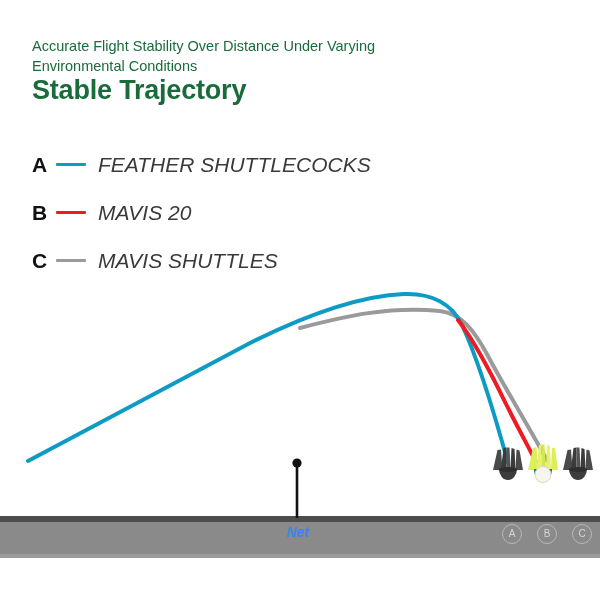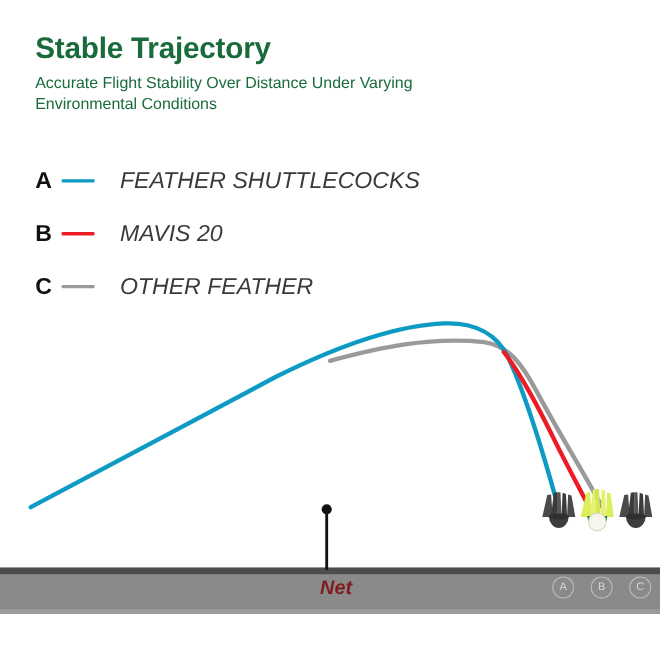--- a/index.html
+++ b/index.html
@@ -70,21 +70,21 @@
   .legend-dash {
     position: absolute;
     left: 24px;
     top: 11px;
     width: 30px;
     height: 3px;
     border-radius: 1px;
   }
   .legend-label {
     position: absolute;
-    left: 77px;
+    left: 66px;
     top: -2px;
     font-size: 21px;
     font-style: italic;
     color: #3a3a3a;
     line-height: 30px;
     white-space: nowrap;
   }
 
   
   #plot {
@@ -94,25 +94,25 @@
     width: 600px;
     height: 600px;
   }
 
   
   #net-label {
     position: absolute;
     left: 276px;
     top: 524px;
     width: 44px;
-    text-align: right;
-    font-size: 18px;
+    text-align: center;
+    font-size: 14px;
     font-style: italic;
     font-weight: bold;
-    color: #7f1d1d;
+    color: #3b82f6;
   }
 
   
   .badge {
     position: absolute;
     width: 18px;
     height: 18px;
     border-radius: 50%;
     border: 1.4px solid #b8b8b8;
     color: #d5d5d5;
@@ -124,42 +124,42 @@
   #badge-a { left: 502px; top: 524px; }
   #badge-b { left: 537px; top: 524px; }
   #badge-c { left: 572px; top: 524px; }
 </style>
 </head>
 <body>
 
 <div id="stage">
 
   <div id="header">
+    <div id="chart-subtitle">Accurate Flight Stability Over Distance Under Varying Environmental Conditions</div>
     <div id="chart-title">Stable Trajectory</div>
-    <div id="chart-subtitle">Accurate Flight Stability Over Distance Under Varying Environmental Conditions</div>
   </div>
 
   <div id="legend">
 
     <div class="legend-row">
       <span class="legend-key">A</span>
       <span class="legend-dash" style="background:#0d9bc4;"></span>
       <span class="legend-label">FEATHER SHUTTLECOCKS</span>
     </div>
 
     <div class="legend-row">
       <span class="legend-key">B</span>
       <span class="legend-dash" style="background:#ee1b24;"></span>
       <span class="legend-label">MAVIS 20</span>
     </div>
 
     <div class="legend-row">
       <span class="legend-key">C</span>
       <span class="legend-dash" style="background:#9a9a9a;"></span>
-      <span class="legend-label">OTHER FEATHER</span>
+      <span class="legend-label">MAVIS SHUTTLES</span>
     </div>
 
   </div>
 
   <svg id="plot" viewBox="0 0 600 600">
 
     <g>
       <rect x="0" y="516" width="600" height="42" fill="#8a8a8a"></rect>
       <rect x="0" y="516" width="600" height="6" fill="#4d4d4d"></rect>
       <rect x="0" y="554" width="600" height="4" fill="#9b9b9b"></rect>

